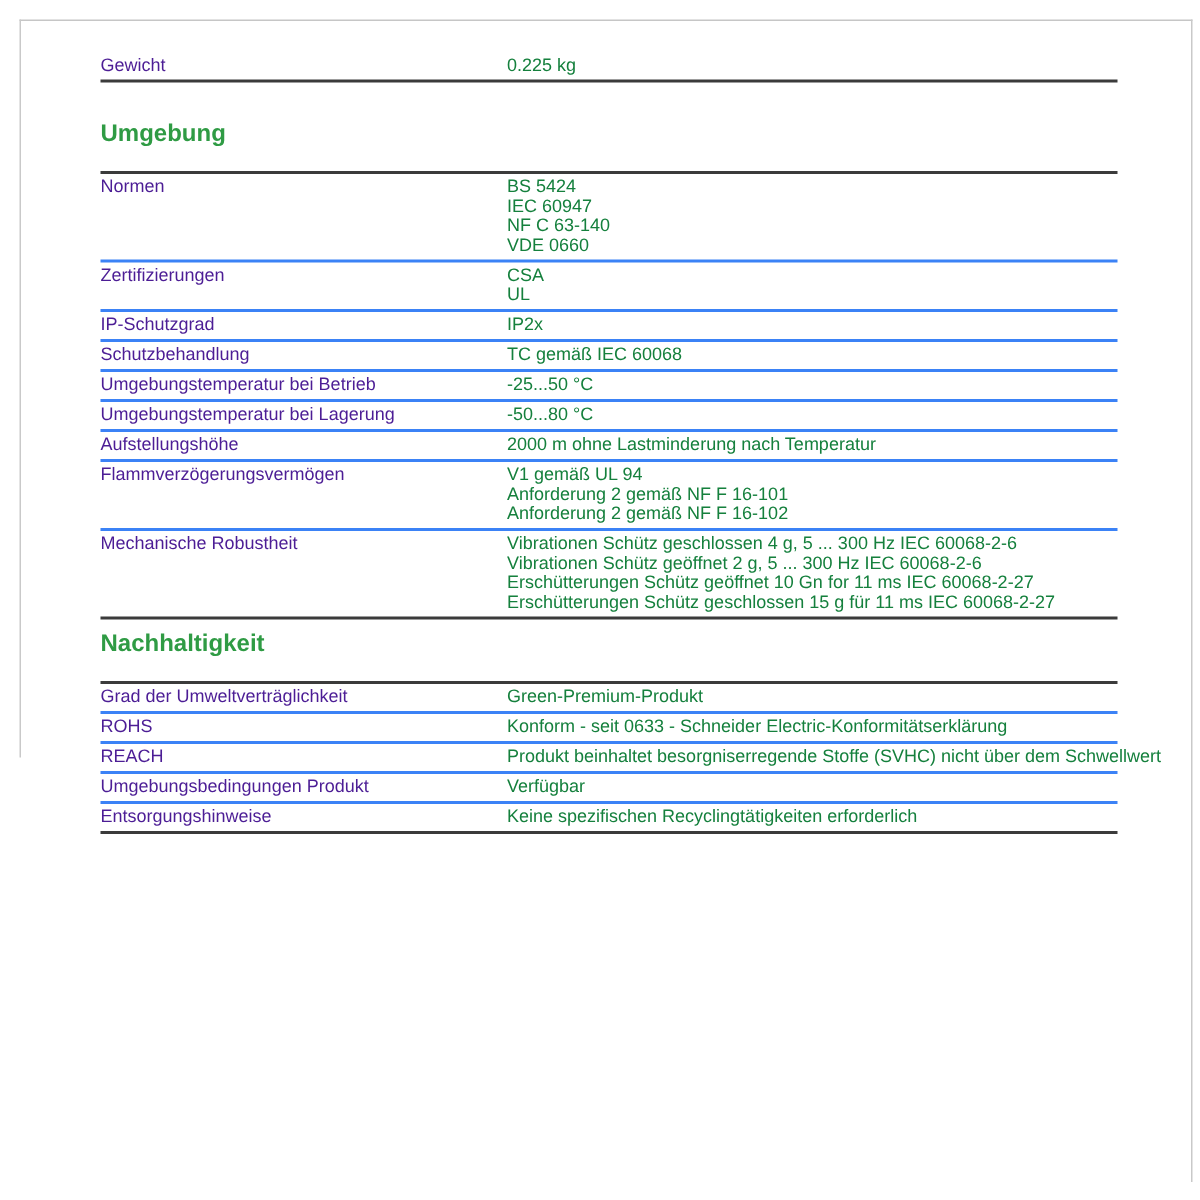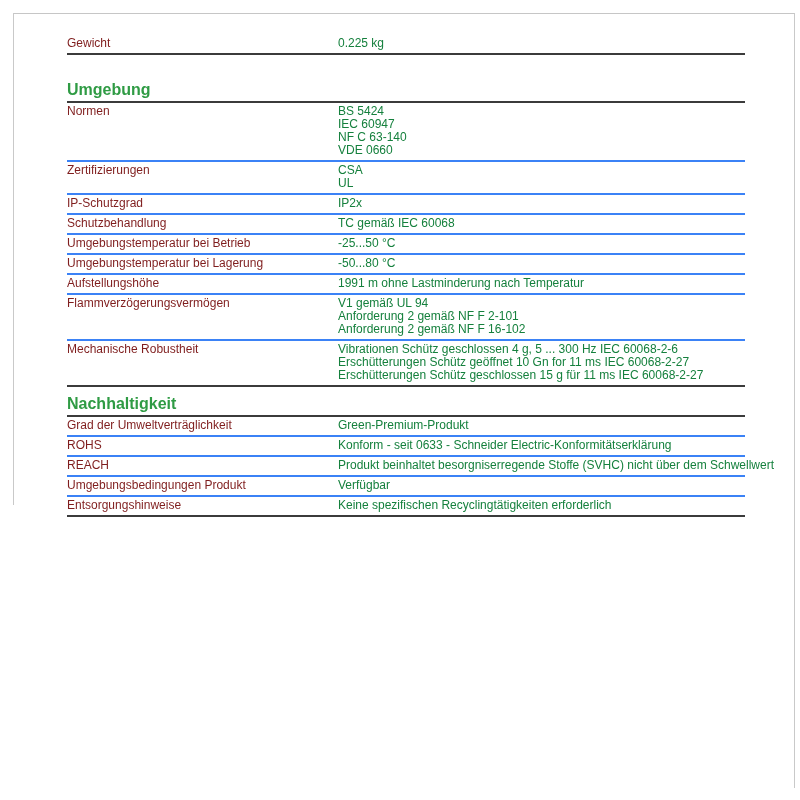--- a/index.html
+++ b/index.html
@@ -32,37 +32,37 @@
     border-bottom: 2px solid #3b82f6;
     padding: 2px 0 3px 0;
   }
   .spec-table .spec-row:last-child { border-bottom: 2px solid #3b3b3b; }
 
   .spec-label {
     width: 271px;
     flex: 0 0 271px;
     font-size: 12px;
     line-height: 13px;
-    color: #7f1d1d;
+    color: #4c1d95;
   }
   .spec-value {
     flex: 1;
     font-size: 12px;
     line-height: 13px;
     color: #15803d;
   }
   .value-line { white-space: nowrap; }
 
   .section { margin-top: 8px; }
   .section-title {
     font-size: 16px;
     line-height: 18px;
     font-weight: bold;
     color: #2f9b44;
-    padding-bottom: 2px;
+    padding-bottom: 15px;
     border-bottom: 2px solid #3b3b3b;
   }
   #section-umgebung { margin-top: 26px; }
 </style>
 </head>
 <body>
 
 <div class="page">
   <div class="frame-top"></div>
   <div class="frame-left"></div>
@@ -118,35 +118,36 @@
           </div>
           <div class="spec-row">
             <div class="spec-label">Umgebungstemperatur bei Lagerung</div>
             <div class="spec-value">
               <div class="value-line">-50...80 °C</div>
             </div>
           </div>
           <div class="spec-row">
             <div class="spec-label">Aufstellungshöhe</div>
             <div class="spec-value">
-              <div class="value-line">1991 m ohne Lastminderung nach Temperatur</div>
+              <div class="value-line">2000 m ohne Lastminderung nach Temperatur</div>
             </div>
           </div>
           <div class="spec-row">
             <div class="spec-label">Flammverzögerungsvermögen</div>
             <div class="spec-value">
               <div class="value-line">V1 gemäß UL 94</div>
-              <div class="value-line">Anforderung 2 gemäß NF F 2-101</div>
+              <div class="value-line">Anforderung 2 gemäß NF F 16-101</div>
               <div class="value-line">Anforderung 2 gemäß NF F 16-102</div>
             </div>
           </div>
           <div class="spec-row">
             <div class="spec-label">Mechanische Robustheit</div>
             <div class="spec-value">
               <div class="value-line">Vibrationen Schütz geschlossen 4 g, 5 ... 300 Hz IEC 60068-2-6</div>
+              <div class="value-line">Vibrationen Schütz geöffnet 2 g, 5 ... 300 Hz IEC 60068-2-6</div>
               <div class="value-line">Erschütterungen Schütz geöffnet 10 Gn for 11 ms IEC 60068-2-27</div>
               <div class="value-line">Erschütterungen Schütz geschlossen 15 g für 11 ms IEC 60068-2-27</div>
             </div>
           </div>
         </div>
     </div>
 
     <div class="section" id="section-nachhaltigkeit">
       <div class="section-title">Nachhaltigkeit</div>
       <div class="spec-table">

